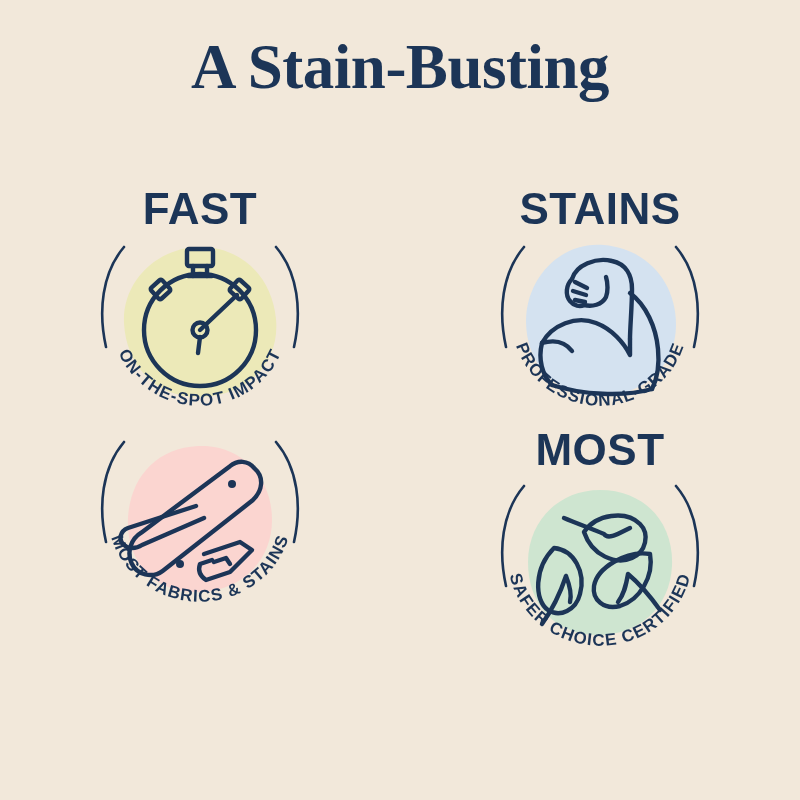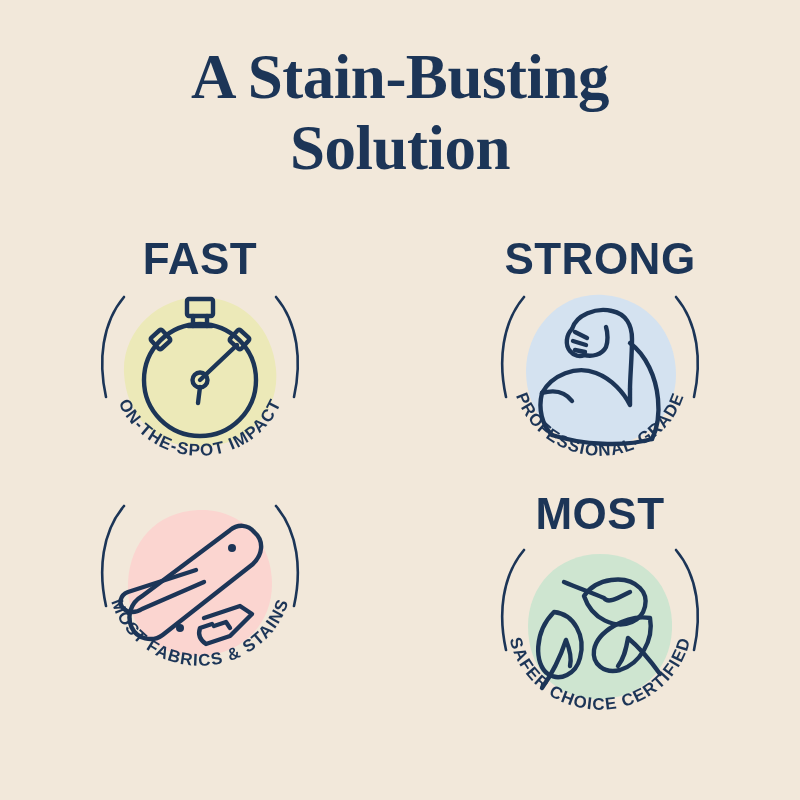--- a/index.html
+++ b/index.html
@@ -13,40 +13,40 @@
   }
   .page{
     width:800px;height:800px;
     position:relative;
     display:flex;
     flex-direction:column;
     align-items:center;
     box-sizing:border-box;
   }
   .headline{
-    margin-top:42px;
+    margin-top:32px;
     width:700px;
     text-align:center;
     font-family:"Liberation Serif", serif;
     font-weight:bold;
     color:#1c3557;
     font-size:63px;
     line-height:1.12;
     letter-spacing:-0.5px;
     user-select:none;
   }
   .headline .l1,.headline .l2{display:block;}
 
   .grid{
-    margin-top:12px;
+    margin-top:42px;
     width:800px;
     display:grid;
     grid-template-columns:1fr 1fr;
     grid-template-rows:auto auto;
-    row-gap:20px;
+    row-gap:6px;
     justify-items:center;
   }
   .badge{
     position:relative;
     width:310px;
     height:235px;
     display:flex;
     flex-direction:column;
     align-items:center;
   }
@@ -95,21 +95,20 @@
     letter-spacing:1.1px;
   }
 </style>
 </head>
 <body>
 
 <div class="page">
 
   <h1 class="headline">
     <span class="l1">A Stain-Busting</span>
-    <span class="l2">Solution</span>
   </h1>
 
   <div class="grid">
 
     <div class="badge">
       <div class="badge-title">FAST</div>
       <div class="badge-ring">
         <svg viewBox="0 0 240 185" xmlns="http://www.w3.org/2000/svg">
           <defs>
             <path id="arcFast" d="M 34 103 A 88 86 0 0 0 206 103"></path>
@@ -133,21 +132,21 @@
           </g>
 
           <text class="curved-text">
             <textPath href="#arcFast" startOffset="50%" text-anchor="middle">ON-THE-SPOT IMPACT</textPath>
           </text>
         </svg>
       </div>
     </div>
 
     <div class="badge">
-      <div class="badge-title">STRONG</div>
+      <div class="badge-title">STAINS</div>
       <div class="badge-ring">
         <svg viewBox="0 0 240 185" xmlns="http://www.w3.org/2000/svg">
           <defs>
             <path id="arcStrong" d="M 34 103 A 88 86 0 0 0 206 103"></path>
           </defs>
           <path class="blob" fill="#d4e2f0" d="M124 10 C 168 14 196 48 196 90 C 196 132 162 162 118 161 C 74 160 46 128 46 86 C 46 44 80 6 124 10 Z"></path>
           <path class="ink-thin" d="M 44 12 C 22 38 18 76 26 112"></path>
           <path class="ink-thin" d="M 196 12 C 218 38 222 76 214 112"></path>
 
           <g>

